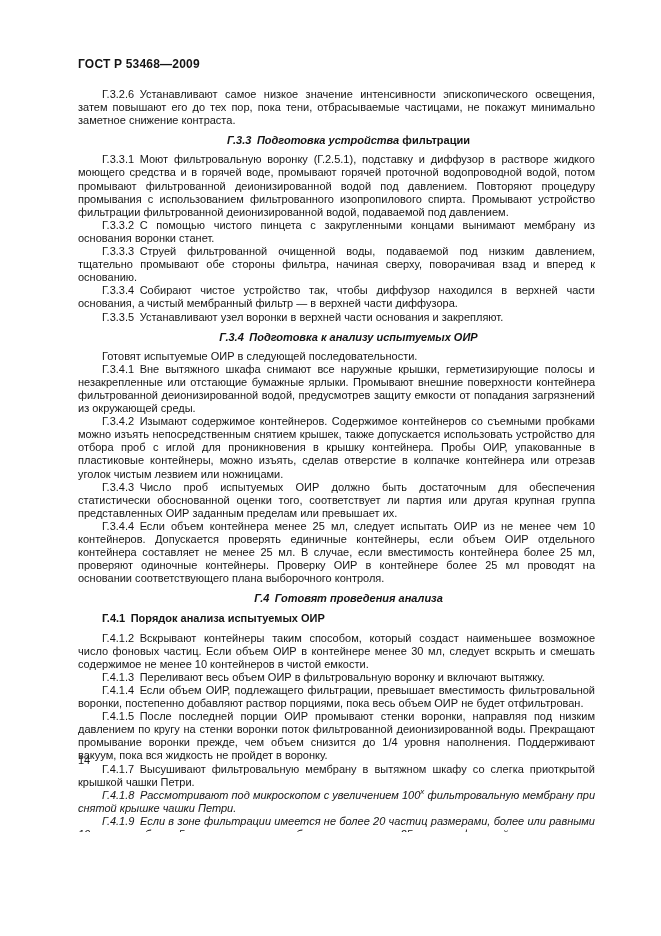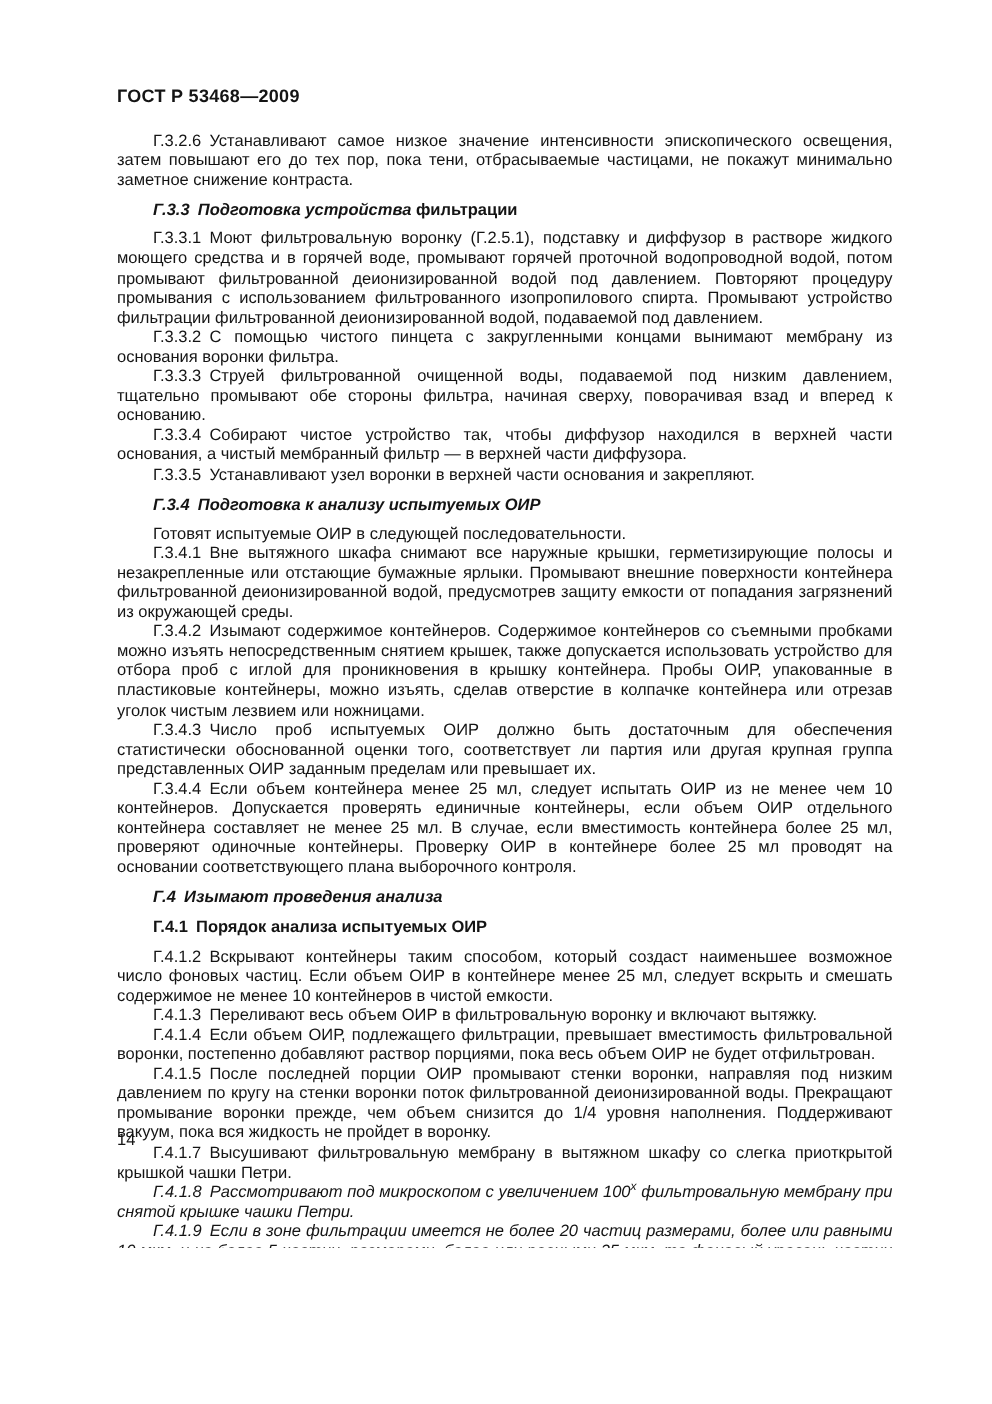--- a/index.html
+++ b/index.html
@@ -31,21 +31,21 @@
     hyphens: auto;
     -webkit-hyphens: auto;
   }
   .page-body p {
     margin: 0;
     text-indent: 24px;
   }
   .page-body p.h2 {
     font-weight: bold;
     font-style: italic;
-    text-align: left;
+    text-align: center;
     margin: 7px 0 6px 0;
   }
   .page-body p.h3 {
     font-weight: bold;
     font-style: normal;
     text-align: left;
     margin: 7px 0 6px 0;
   }
   .page-body p.italic {
     font-style: italic;
@@ -68,33 +68,33 @@
 </style>
 </head>
 <body>
 
 <div class="page">
   <div class="page-header">ГОСТ Р 53468—2009</div>
   <div class="page-body">
       <p class="body"><span>Г.3.2.6 Устанавливают самое низкое значение интенсивности эпископического освещения, затем повышают его до тех пор, пока тени, отбрасываемые частицами, не покажут минимально заметное снижение контраста.</span></p>
       <p class="h2"><span>Г.3.3 Подготовка устройства</span><span class="upright"> фильтрации</span></p>
       <p class="body"><span>Г.3.3.1 Моют фильтровальную воронку (Г.2.5.1), подставку и диффузор в растворе жидкого моющего средства и в горячей воде, промывают горячей проточной водопроводной водой, потом промывают фильтрованной деионизированной водой под давлением. Повторяют процедуру промывания с использованием фильтрованного изопропилового спирта. Промывают устройство фильтрации фильтрованной деионизированной водой, подаваемой под давлением.</span></p>
-      <p class="body"><span>Г.3.3.2 С помощью чистого пинцета с закругленными концами вынимают мембрану из основания воронки фильтра.</span></p>
+      <p class="body"><span>Г.3.3.2 С помощью чистого пинцета с закругленными концами вынимают мембрану из основания воронки станет.</span></p>
       <p class="body"><span>Г.3.3.3 Струей фильтрованной очищенной воды, подаваемой под низким давлением, тщательно промывают обе стороны фильтра, начиная сверху, поворачивая взад и вперед к основанию.</span></p>
       <p class="body"><span>Г.3.3.4 Собирают чистое устройство так, чтобы диффузор находился в верхней части основания, а чистый мембранный фильтр — в верхней части диффузора.</span></p>
       <p class="body"><span>Г.3.3.5 Устанавливают узел воронки в верхней части основания и закрепляют.</span></p>
       <p class="h2"><span>Г.3.4 Подготовка к анализу испытуемых ОИР</span></p>
       <p class="body"><span>Готовят испытуемые ОИР в следующей последовательности.</span></p>
       <p class="body"><span>Г.3.4.1 Вне вытяжного шкафа снимают все наружные крышки, герметизирующие полосы и незакрепленные или отстающие бумажные ярлыки. Промывают внешние поверхности контейнера фильтрованной деионизированной водой, предусмотрев защиту емкости от попадания загрязнений из окружающей среды.</span></p>
       <p class="body"><span>Г.3.4.2 Изымают содержимое контейнеров. Содержимое контейнеров со съемными пробками можно изъять непосредственным снятием крышек, также допускается использовать устройство для отбора проб с иглой для проникновения в крышку контейнера. Пробы ОИР, упакованные в пластиковые контейнеры, можно изъять, сделав отверстие в колпачке контейнера или отрезав уголок чистым лезвием или ножницами.</span></p>
       <p class="body"><span>Г.3.4.3 Число проб испытуемых ОИР должно быть достаточным для обеспечения статистически обоснованной оценки того, соответствует ли партия или другая крупная группа представленных ОИР заданным пределам или превышает их.</span></p>
       <p class="body"><span>Г.3.4.4 Если объем контейнера менее 25 мл, следует испытать ОИР из не менее чем 10 контейнеров. Допускается проверять единичные контейнеры, если объем ОИР отдельного контейнера составляет не менее 25 мл. В случае, если вместимость контейнера более 25 мл, проверяют одиночные контейнеры. Проверку ОИР в контейнере более 25 мл проводят на основании соответствующего плана выборочного контроля.</span></p>
-      <p class="h2"><span>Г.4 Изымают проведения анализа</span></p>
+      <p class="h2"><span>Г.4 Готовят проведения анализа</span></p>
       <p class="h3"><span>Г.4.1 Порядок анализа испытуемых ОИР</span></p>
-      <p class="body"><span>Г.4.1.2 Вскрывают контейнеры таким способом, который создаст наименьшее возможное число фоновых частиц. Если объем ОИР в контейнере менее 25 мл, следует вскрыть и смешать содержимое не менее 10 контейнеров в чистой емкости.</span></p>
+      <p class="body"><span>Г.4.1.2 Вскрывают контейнеры таким способом, который создаст наименьшее возможное число фоновых частиц. Если объем ОИР в контейнере менее 30 мл, следует вскрыть и смешать содержимое не менее 10 контейнеров в чистой емкости.</span></p>
       <p class="body"><span>Г.4.1.3 Переливают весь объем ОИР в фильтровальную воронку и включают вытяжку.</span></p>
       <p class="body"><span>Г.4.1.4 Если объем ОИР, подлежащего фильтрации, превышает вместимость фильтровальной воронки, постепенно добавляют раствор порциями, пока весь объем ОИР не будет отфильтрован.</span></p>
       <p class="body"><span>Г.4.1.5 После последней порции ОИР промывают стенки воронки, направляя под низким давлением по кругу на стенки воронки поток фильтрованной деионизированной воды. Прекращают промывание воронки прежде, чем объем снизится до 1/4 уровня наполнения. Поддерживают вакуум, пока вся жидкость не пройдет в воронку.</span></p>
       <p class="body"><span>Г.4.1.7 Высушивают фильтровальную мембрану в вытяжном шкафу со слегка приоткрытой крышкой чашки Петри.</span></p>
       <p class="italic"><span>Г.4.1.8 Рассмотривают под микроскопом с увеличением 100</span><sup>х</sup><span> фильтровальную мембрану при снятой крышке чашки Петри.</span></p>
       <p class="italic"><span>Г.4.1.9 Если в зоне фильтрации имеется не более 20 частиц размерами, более или равными 10 мкм, и не более 5 частиц, размерами, более или равными 25 мкм, то фоновый уровень частиц достаточно низок для проведения микроскопического анализа.</span></p>
       <p class="italic"><span>Г.4.1.10 Если число частиц превышает эти требования, фоновый уровень частиц не подходит для проведения микроскопического анализа. Следует повторять подготовительные этапы, пока фоновый уровень частиц не станет подходящим для проведения данного испытания.</span></p>
     </div>
   <div class="page-footer">14</div>
 </div>

